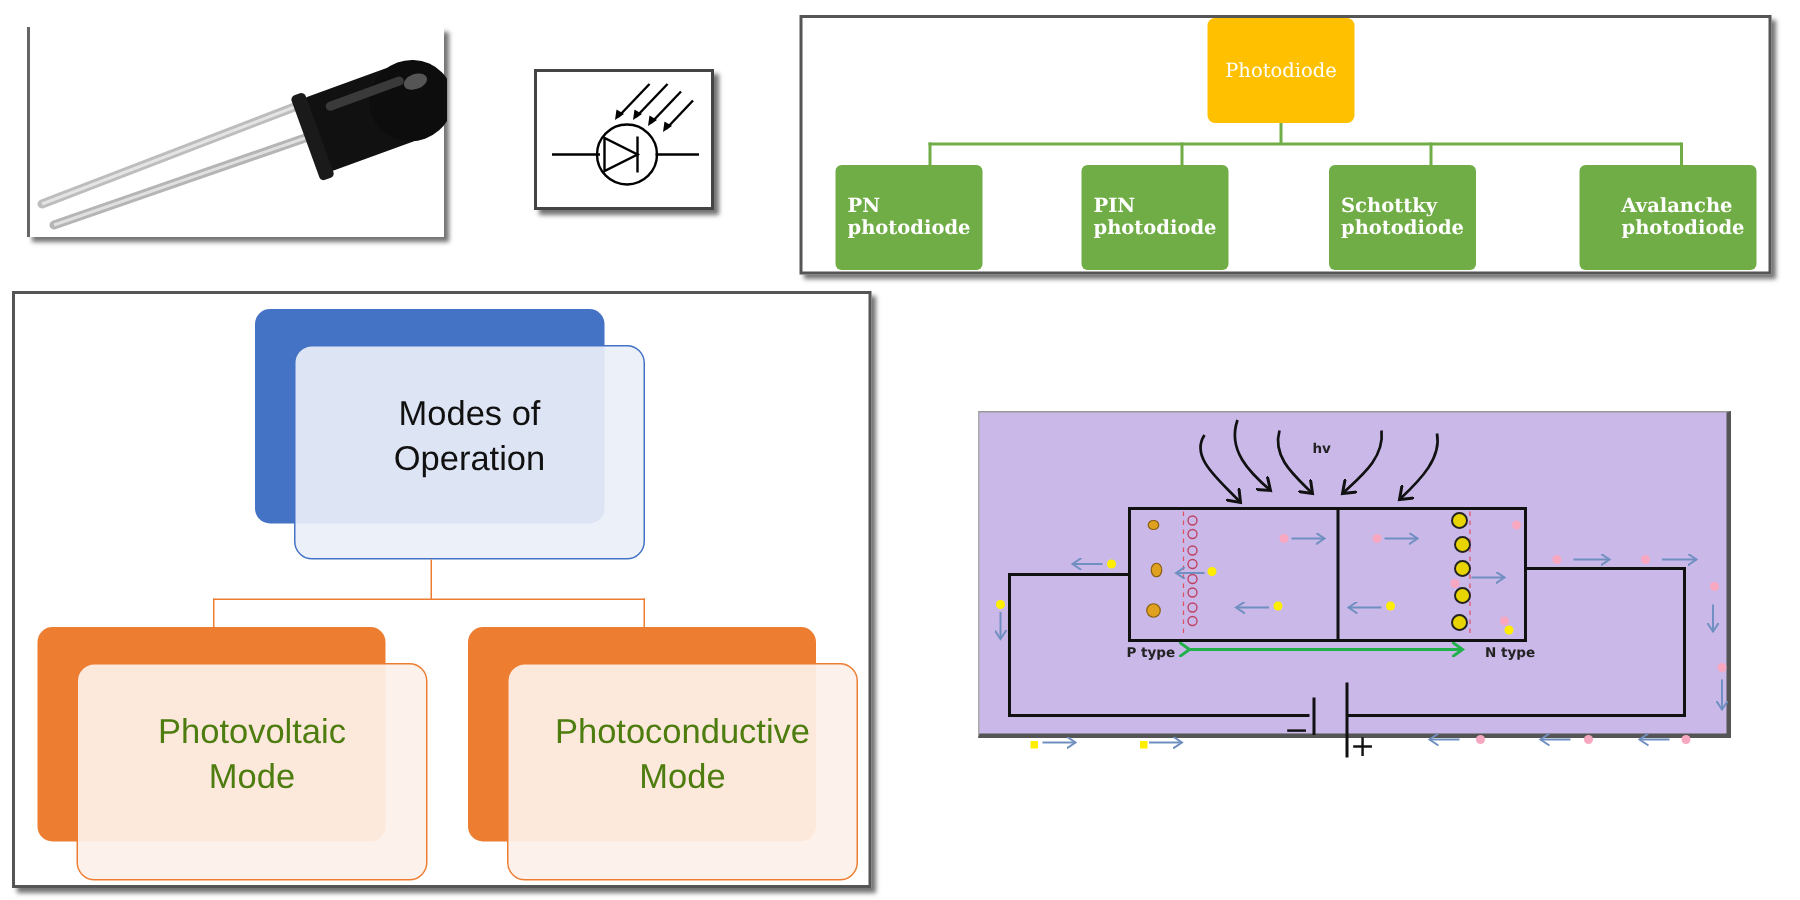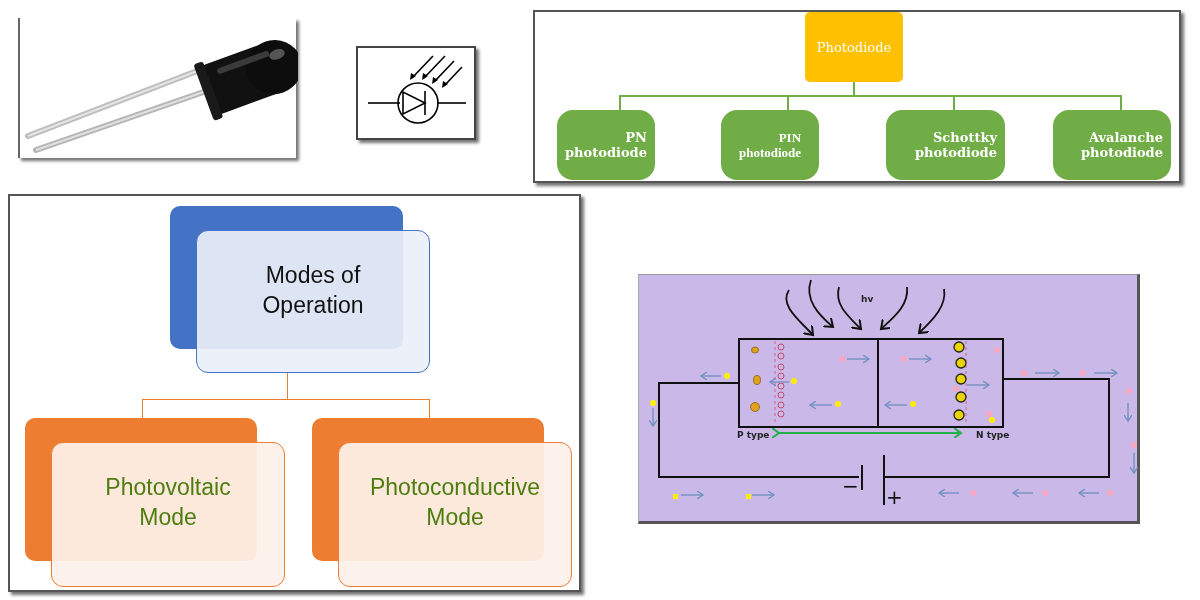--- a/index.html
+++ b/index.html
@@ -8,35 +8,35 @@
   .shadow { box-shadow: 3px 3px 3px rgba(0,0,0,0.55); }
 
   
   #photo { left: 18px; top: 18px; width: 278px; height: 140px; border-left: 2px solid #666; }
   
   #symbol { left: 356px; top: 46px; width: 120px; height: 94px; border: 2px solid #444; }
 
   
   #types { left: 533px; top: 10px; width: 648px; height: 173px; border: 2px solid #555; }
   .node-yellow { position: absolute; left: 270px; top: 0px; width: 98px; height: 70px; background: #ffc000; border-radius: 5px; color: #fff; font-family: "DejaVu Serif", serif; font-size: 13px; display: flex; align-items: center; justify-content: center; }
-  .node-green { position: absolute; top: 98px; width: 98px; height: 70px; background: #70ad47; border-radius: 16px; color: #fff; font-family: "DejaVu Serif", serif; font-weight: bold; font-size: 13px; line-height: 15px; display: flex; align-items: center; justify-content: center; text-align: right; }
+  .node-green { position: absolute; top: 98px; width: 98px; height: 70px; background: #70ad47; border-radius: 4px; color: #fff; font-family: "DejaVu Serif", serif; font-weight: bold; font-size: 13px; line-height: 15px; display: flex; align-items: center; justify-content: center; text-align: left; }
   .gline { position: absolute; background: #70ad47; }
 
   
   #modes { left: 8px; top: 194px; width: 573px; height: 398px; border: 2px solid #555; }
   .back-blue { position: absolute; left: 160px; top: 10px; width: 233px; height: 143px; background: #4472c4; border-radius: 10px; }
   .front-blue { position: absolute; left: 186px; top: 34px; width: 234px; height: 143px; background: rgba(234,239,247,0.92); border: 1.5px solid #4472c4; border-radius: 12px; box-sizing: border-box; }
   .label-modes { position: absolute; left: 186px; top: 34px; width: 234px; height: 120px; display: flex; align-items: center; justify-content: center; text-align: center; font-family: Liberation Sans, sans-serif; font-size: 23px; line-height: 30px; color: #111; }
   .back-orange { position: absolute; width: 232px; height: 143px; background: #ed7d31; border-radius: 10px; top: 222px; }
   .front-orange { position: absolute; width: 234px; height: 145px; top: 246px; background: rgba(253,241,234,0.93); border: 1.5px solid #ed7d31; border-radius: 12px; box-sizing: border-box; }
   .label-orange { position: absolute; height: 120px; top: 246px; width: 234px; display: flex; align-items: center; justify-content: center; text-align: center; font-family: "Liberation Sans", sans-serif; font-size: 23px; line-height: 30px; color: #4d7c0f; }
   .oline { position: absolute; background: #ed7d31; }
 
   
-  #circuit { left: 638px; top: 274px; width: 502px; height: 250px; background: #c9b8e8; border-right: 3px solid #555; border-bottom: 3px solid #555; border-top: 1px solid #999; border-left: 1px solid #aaa; }
+  #circuit { left: 652px; top: 274px; width: 502px; height: 218px; background: #c9b8e8; border-right: 3px solid #555; border-bottom: 3px solid #555; border-top: 1px solid #999; border-left: 1px solid #aaa; }
   .ctext { font-family: "DejaVu Sans", sans-serif; font-weight: bold; font-size: 9px; fill: #222; }
 </style>
 </head>
 <body>
 
 <div class="panel shadow" id="photo">
   <svg width="278" height="140" viewBox="0 0 278 140">
 
     <line x1="8" y1="118" x2="185" y2="50" stroke="#bdbdbd" stroke-width="6" stroke-linecap="round"></line>
     <line x1="8" y1="118" x2="185" y2="50" stroke="#e4e4e4" stroke-width="2"></line>
@@ -80,24 +80,24 @@
   <div class="gline" style="left:318px; top:70px; width:1.5px; height:14px;"></div>
   <div class="gline" style="left:84px; top:83px; width:668px; height:1.5px; width:502px;"></div>
   <div class="gline" style="left:84px; top:83px; width:1.5px; height:15px;"></div>
   <div class="gline" style="left:252px; top:83px; width:1.5px; height:15px;"></div>
   <div class="gline" style="left:418px; top:83px; width:1.5px; height:15px;"></div>
   <div class="gline" style="left:585px; top:83px; width:1.5px; height:15px;"></div>
 
   <div class="node-green" style="left:22px;">
     <div><span>PN</span><br><span>photodiode</span></div>
   </div>
-  <div class="node-green" style="left:186px;font-family:Liberation Serif, serif;">
+  <div class="node-green" style="left:186px;">
     <div><span>PIN</span><br><span>photodiode</span></div>
   </div>
-  <div class="node-green" style="left:351px;padding-left:21px;">
+  <div class="node-green" style="left:351px;">
     <div><span>Schottky</span><br><span>photodiode</span></div>
   </div>
   <div class="node-green" style="left:518px;padding-left:20px;">
     <div><span>Avalanche</span><br><span>photodiode</span></div>
   </div>
 </div>
 
 <div class="panel shadow" id="modes">
   <div class="back-blue"></div>
   <div class="front-blue"></div>

